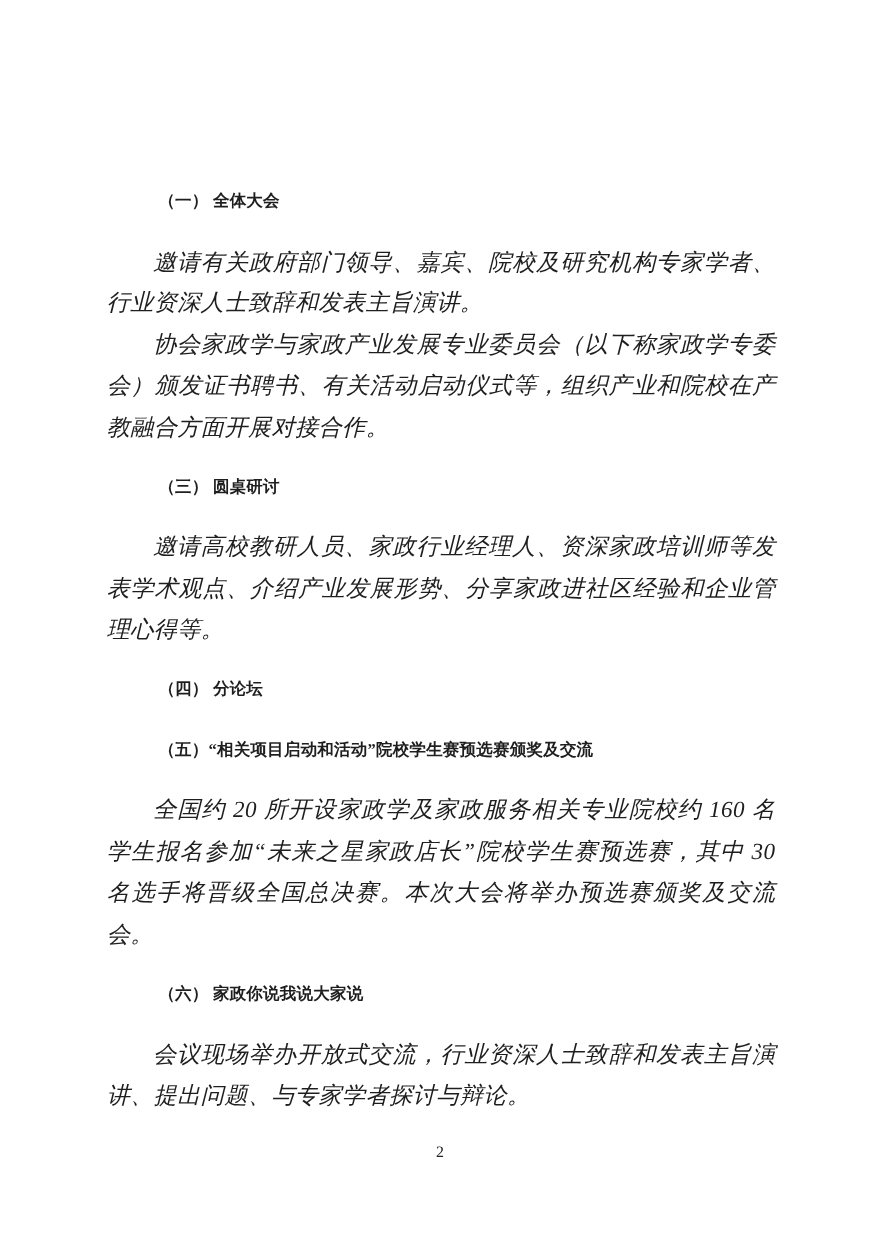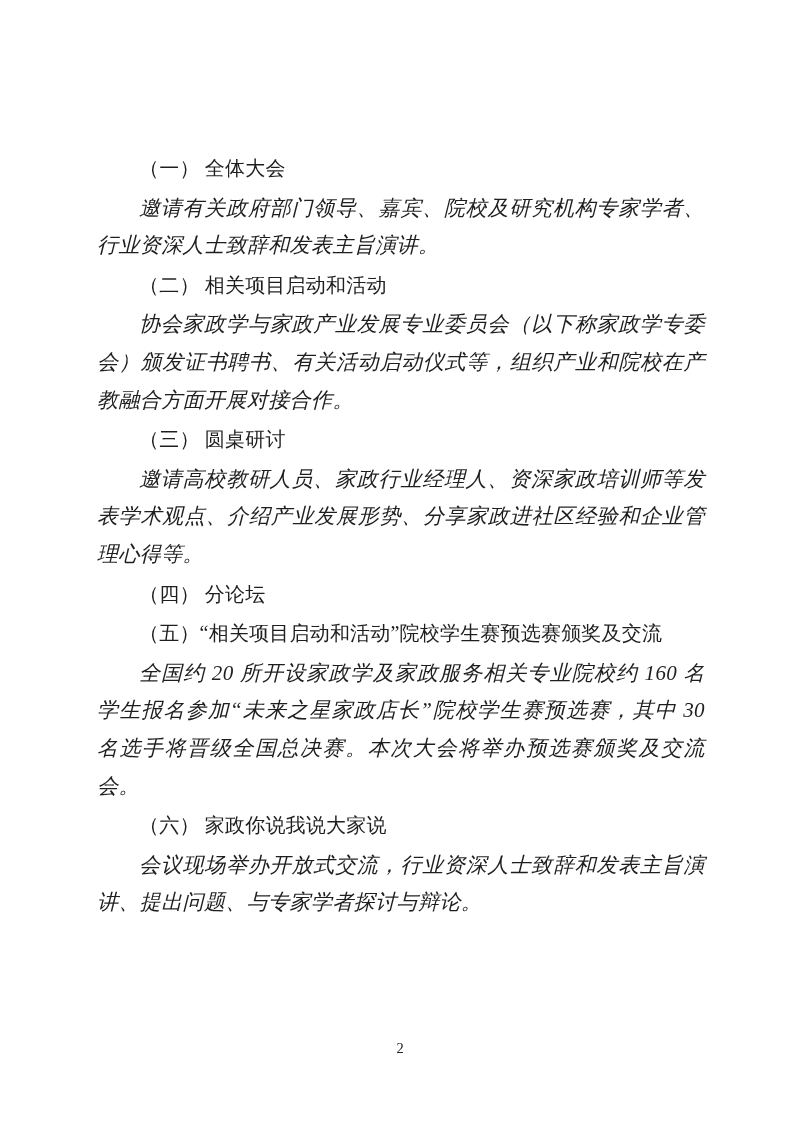--- a/index.html
+++ b/index.html
@@ -15,24 +15,24 @@
     font-family: "Liberation Serif", "DejaVu Serif", serif;
     color: #1e1e1e;
   }
   .sheet {
     position: absolute;
     top: 148px;
     left: 97px;
     width: 608px;
   }
   .sec-heading {
-    margin: 2px;
-    font-size: 20px;
+    margin: 17px;
+    font-size: 15px;
     line-height: 37.6px;
-    font-weight: normal;
+    font-weight: bold;
     text-indent: 2em;
     letter-spacing: 0.2px;
     white-space: nowrap;
   }
   .sec-body {
     margin: 0;
     font-size: 21px;
     line-height: 37.6px;
     text-indent: 2em;
     text-align: justify;
@@ -54,21 +54,20 @@
 <body>
 
 <div class="sheet">
 
   <section>
     <h2 class="sec-heading">（一） 全体大会</h2>
     <p class="sec-body">邀请有关政府部门领导、嘉宾、院校及研究机构专家学者、行业资深人士致辞和发表主旨演讲。</p>
   </section>
 
   <section>
-    <h2 class="sec-heading">（二） 相关项目启动和活动</h2>
     <p class="sec-body">协会家政学与家政产业发展专业委员会（以下称家政学专委会）颁发证书聘书、有关活动启动仪式等，组织产业和院校在产教融合方面开展对接合作。</p>
   </section>
 
   <section>
     <h2 class="sec-heading">（三） 圆桌研讨</h2>
     <p class="sec-body">邀请高校教研人员、家政行业经理人、资深家政培训师等发表学术观点、介绍产业发展形势、分享家政进社区经验和企业管理心得等。</p>
   </section>
 
   <section>
     <h2 class="sec-heading">（四） 分论坛</h2>

